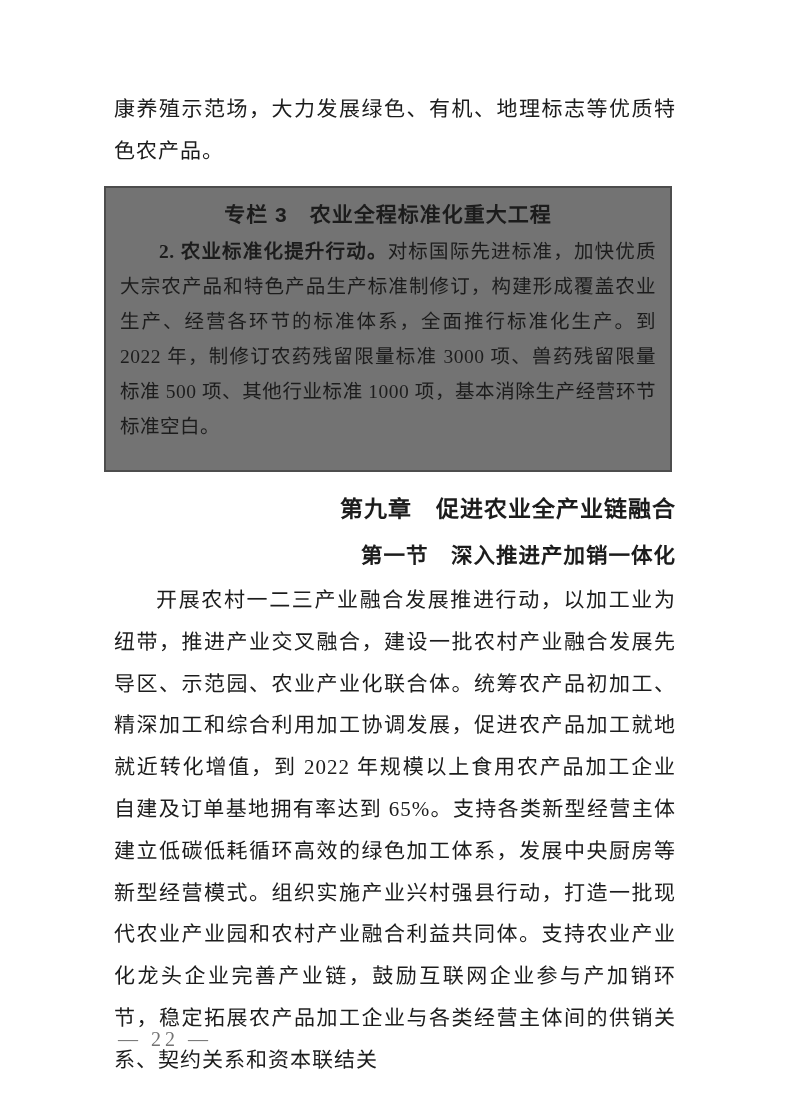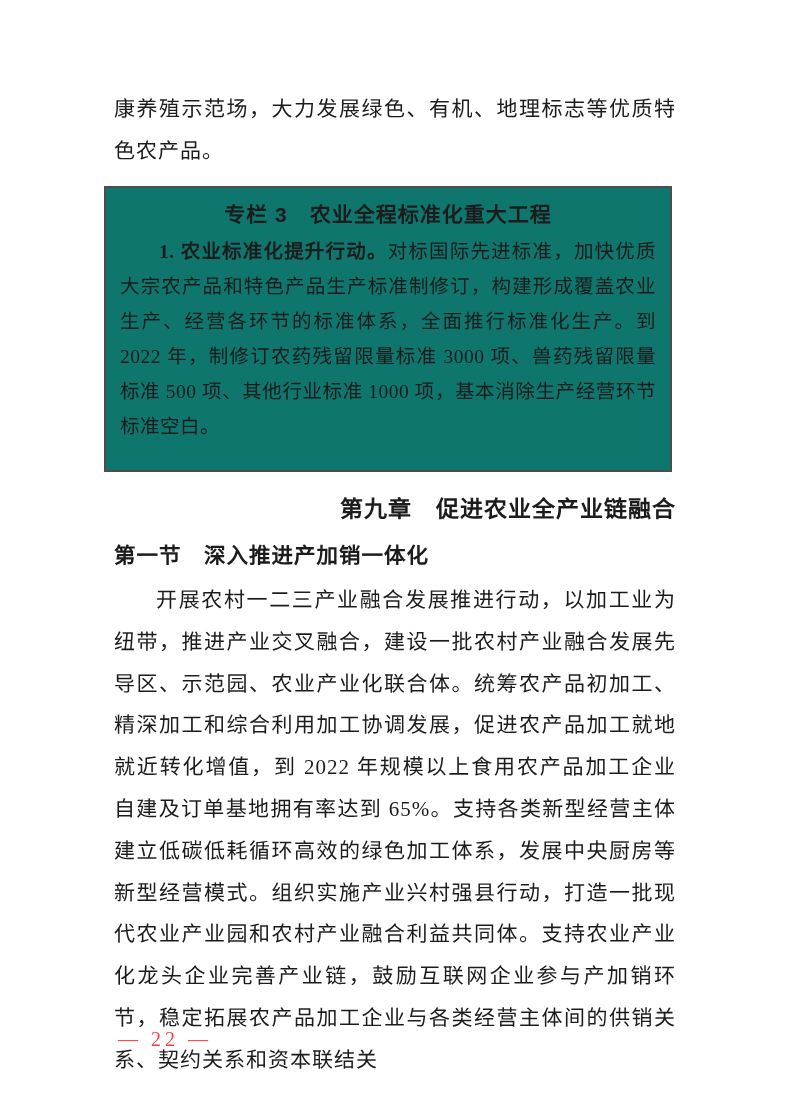--- a/index.html
+++ b/index.html
@@ -34,21 +34,21 @@
     margin: 0 0 14px 0;
     letter-spacing: 1px;
   }
   
   .callout {
     box-sizing: border-box;
     margin-left: -10px;
     width: 568px;
     border: 2px solid #4d4d4d;
     padding: 6px 14px 26px 14px;
-    background: #0f766e;
+    background: #737373;
   }
   .callout-title {
     text-align: center;
     font-weight: bold;
     font-size: 21px;
     line-height: 34px;
     margin: 4px 0 2px 0;
     font-family: "Liberation Sans", "DejaVu Sans", sans-serif;
     letter-spacing: 1px;
   }
@@ -67,21 +67,21 @@
   .chapter-heading {
     text-align: right;
     font-weight: bold;
     font-size: 23px;
     line-height: 30px;
     margin: 22px 0 0 0;
     font-family: "Liberation Sans", "DejaVu Sans", sans-serif;
     letter-spacing: 1px;
   }
   .section-heading {
-    text-align: left;
+    text-align: right;
     font-weight: bold;
     font-size: 21.5px;
     line-height: 28px;
     margin: 18px 0 0 0;
     letter-spacing: 1px;
   }
   
   .body-para {
     font-size: 21px;
     line-height: 41.8px;
@@ -90,35 +90,35 @@
     margin: 10px 0 0 0;
     letter-spacing: 1px;
   }
   
   .page-number {
     position: absolute;
     left: 118px;
     top: 1028px;
     font-size: 20px;
     letter-spacing: 4px;
-    color: #ef4444;
+    color: #737373;
   }
 </style>
 </head>
 <body>
 
 <div class="page">
   <div class="content">
 
     <p class="intro-para">康养殖示范场，大力发展绿色、有机、地理标志等优质特色农产品。</p>
 
     <div class="callout">
       <div class="callout-title">专栏 3　农业全程标准化重大工程</div>
 
-      <p class="callout-para"><span class="lead">1. 农业标准化提升行动。</span><span>对标国际先进标准，加快优质大宗农产品和特色产品生产标准制修订，构建形成覆盖农业生产、经营各环节的标准体系，全面推行标准化生产。到 2022 年，制修订农药残留限量标准 3000 项、兽药残留限量标准 500 项、其他行业标准 1000 项，基本消除生产经营环节标准空白。</span></p>
+      <p class="callout-para"><span class="lead">2. 农业标准化提升行动。</span><span>对标国际先进标准，加快优质大宗农产品和特色产品生产标准制修订，构建形成覆盖农业生产、经营各环节的标准体系，全面推行标准化生产。到 2022 年，制修订农药残留限量标准 3000 项、兽药残留限量标准 500 项、其他行业标准 1000 项，基本消除生产经营环节标准空白。</span></p>
 
     </div>
 
     <h1 class="chapter-heading">第九章　促进农业全产业链融合</h1>
 
     <h2 class="section-heading">第一节　深入推进产加销一体化</h2>
 
     <p class="body-para">开展农村一二三产业融合发展推进行动，以加工业为纽带，推进产业交叉融合，建设一批农村产业融合发展先导区、示范园、农业产业化联合体。统筹农产品初加工、精深加工和综合利用加工协调发展，促进农产品加工就地就近转化增值，到 2022 年规模以上食用农产品加工企业自建及订单基地拥有率达到 65%。支持各类新型经营主体建立低碳低耗循环高效的绿色加工体系，发展中央厨房等新型经营模式。组织实施产业兴村强县行动，打造一批现代农业产业园和农村产业融合利益共同体。支持农业产业化龙头企业完善产业链，鼓励互联网企业参与产加销环节，稳定拓展农产品加工企业与各类经营主体间的供销关系、契约关系和资本联结关</p>
 
   </div>

